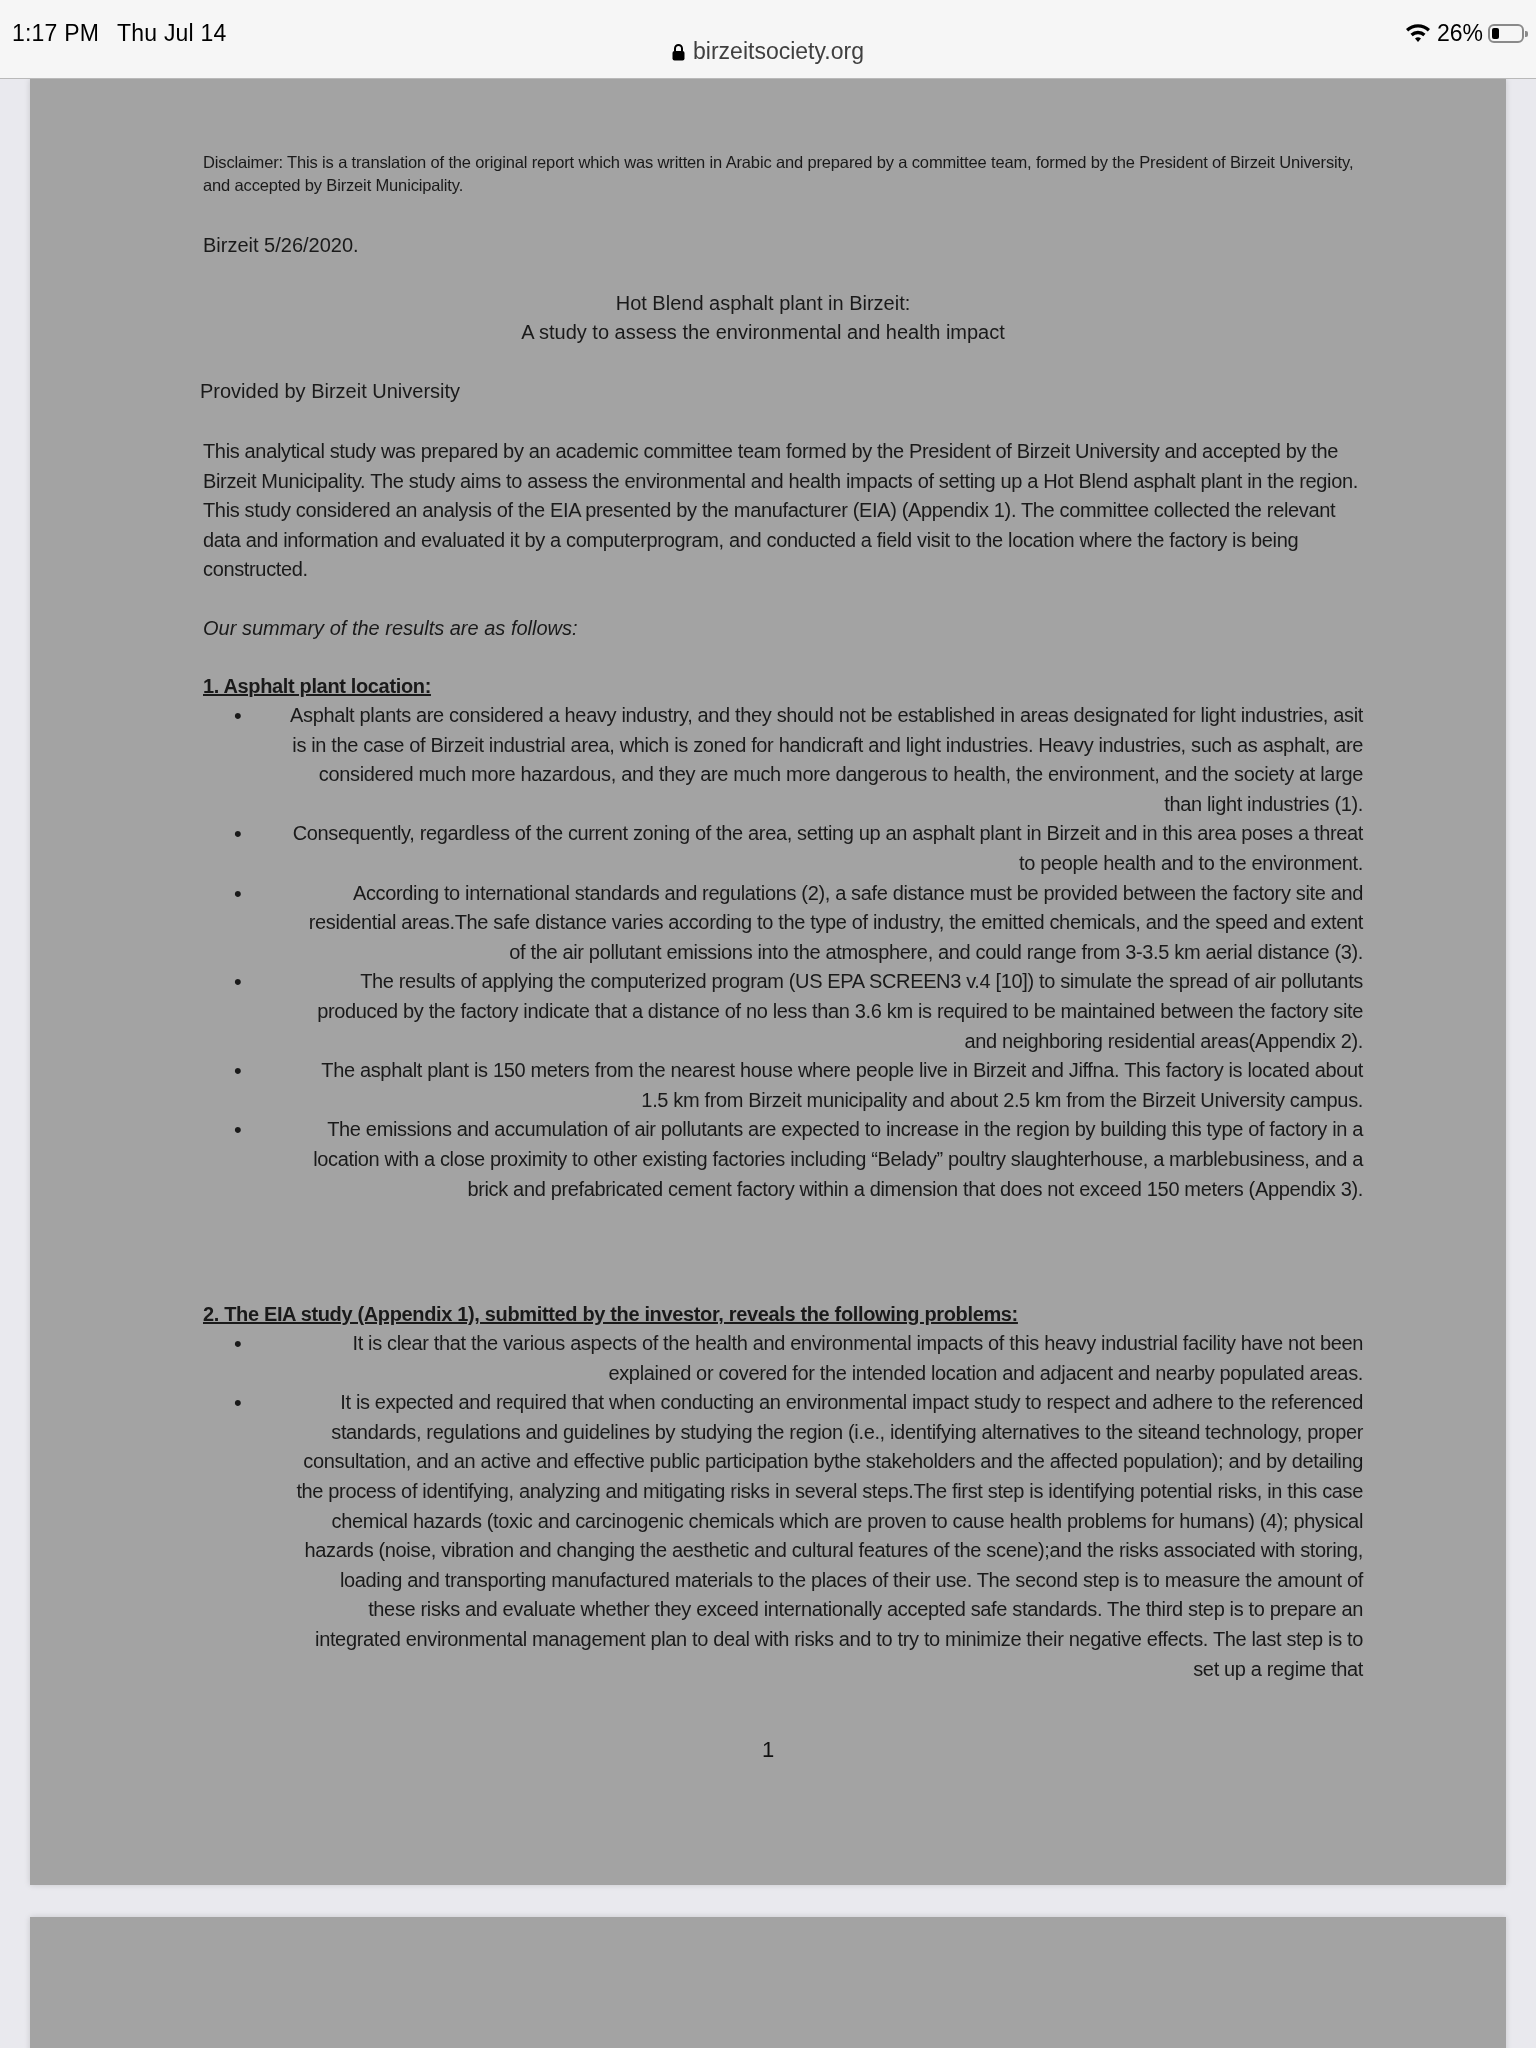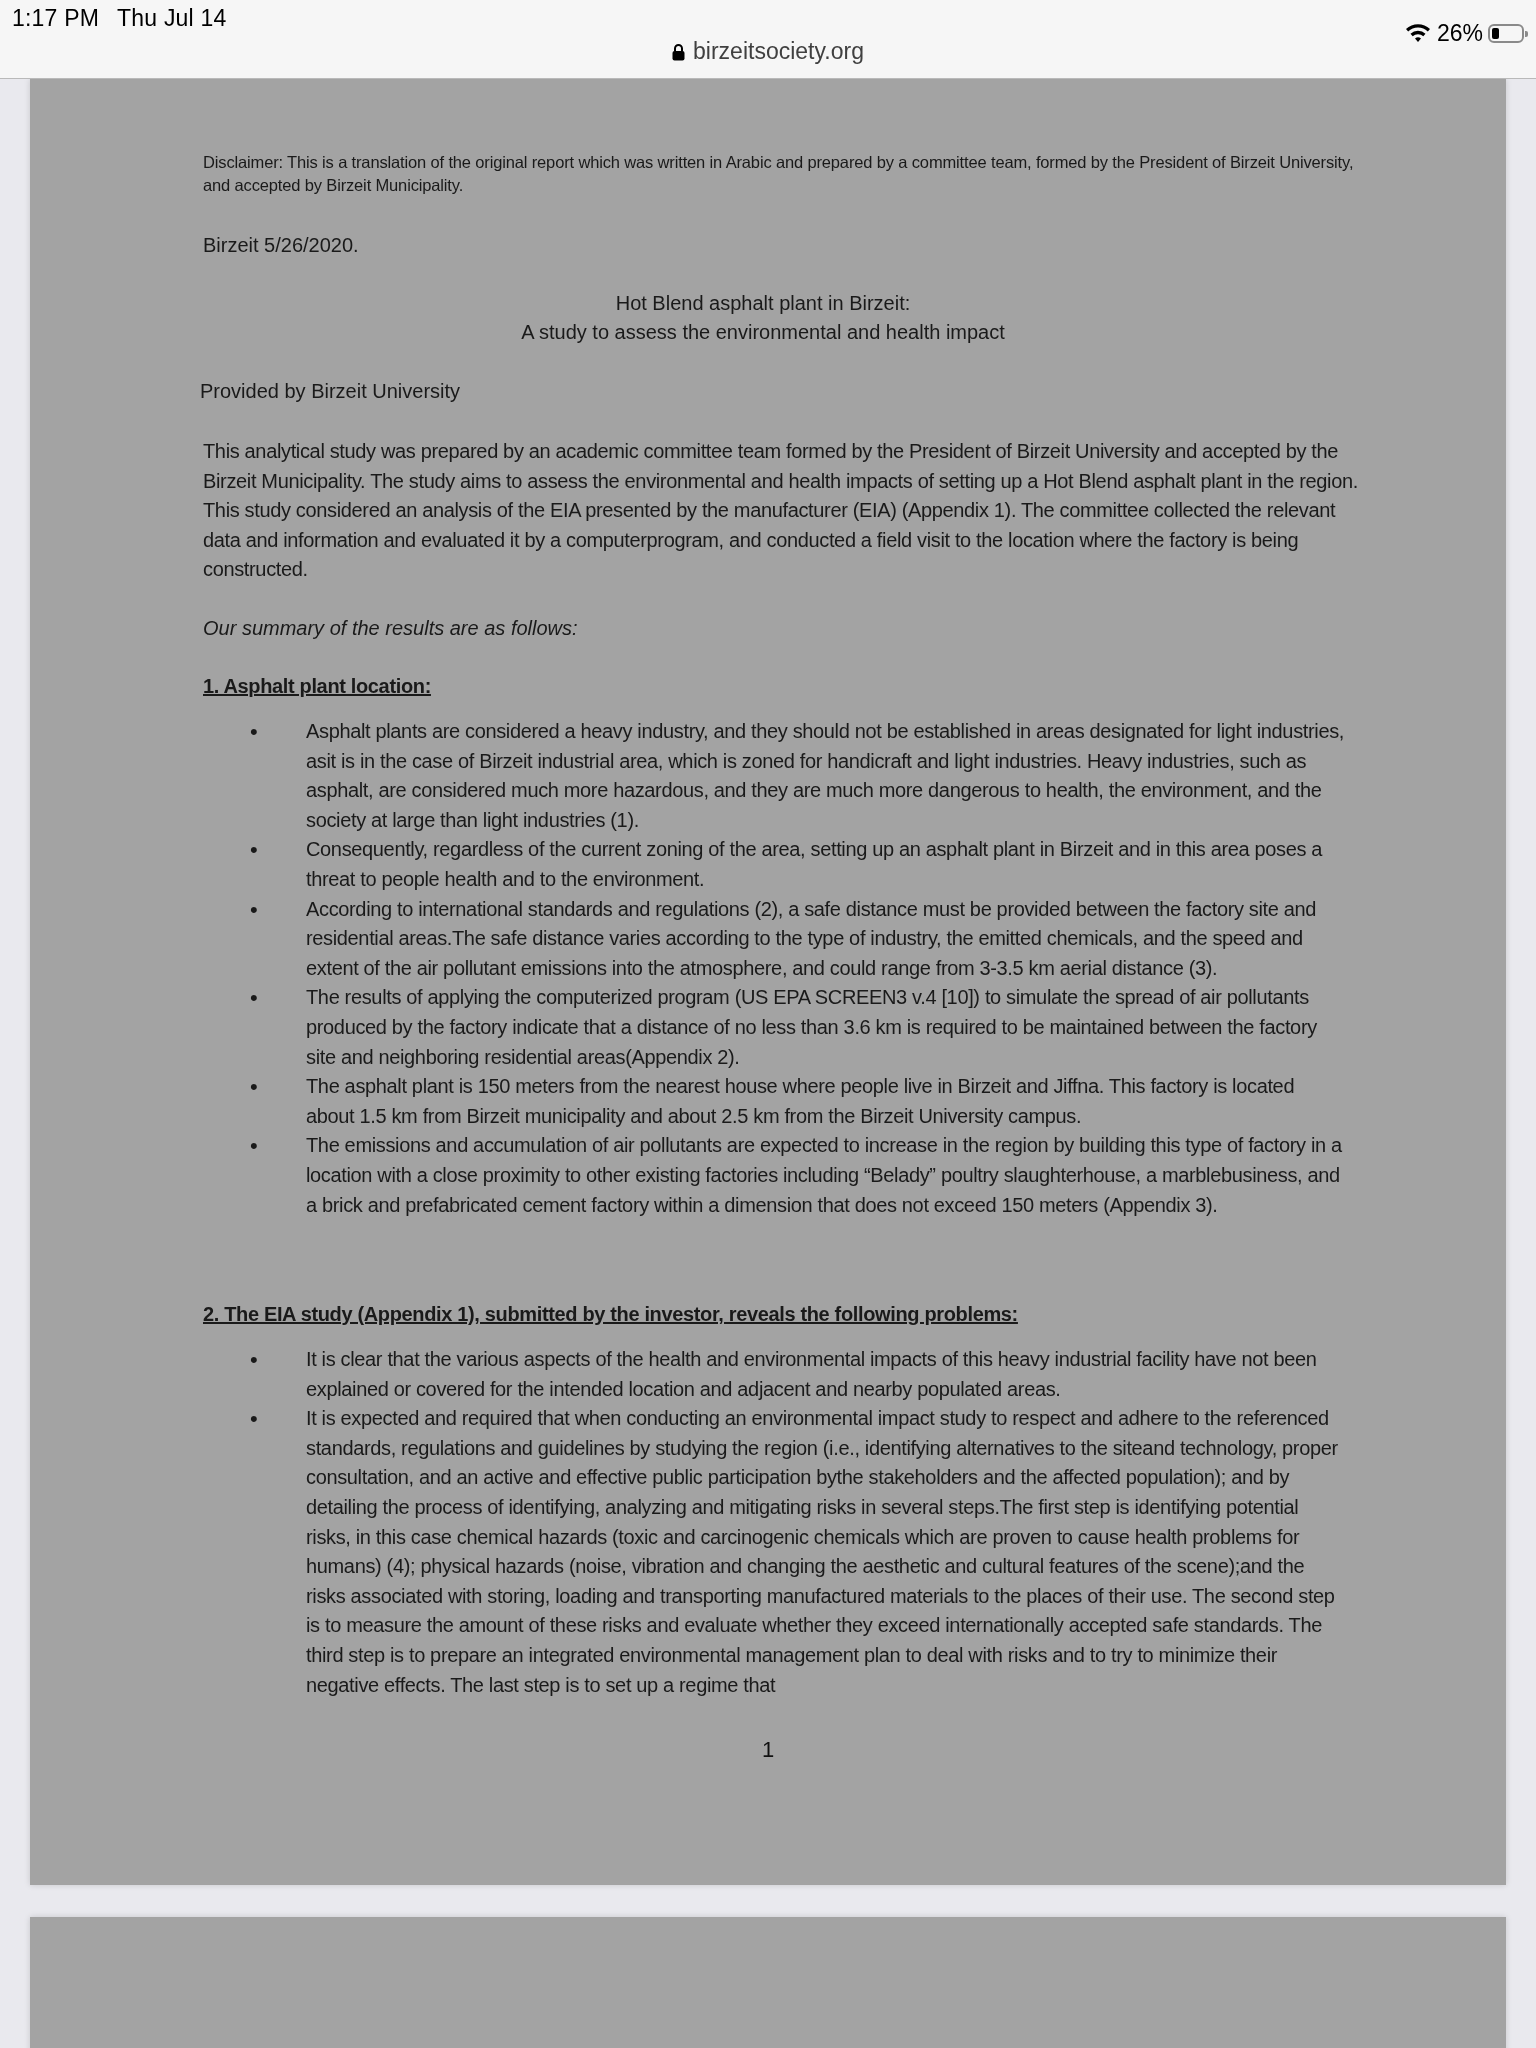--- a/index.html
+++ b/index.html
@@ -19,21 +19,21 @@
     position: absolute;
     left: 0; top: 0;
     width: 1536px;
     height: 78px;
     background: #f6f6f6;
     border-bottom: 1px solid #b9b9b9;
     z-index: 5;
   }
   .status-time {
     position: absolute;
-    left: 12px; top: 5px;
+    left: 12px; top: 20px;
     font-size: 23px;
     color: #000;
     letter-spacing: 0.2px;
   }
   .status-time span { margin-right: 18px; }
   .status-right {
     position: absolute;
     right: 12px; top: 20px;
     display: flex;
     align-items: center;
@@ -137,23 +137,24 @@
   .sec1 { top: 593px; }
   .sec2 { top: 1221px; }
   .section h2 {
     margin: 0;
     font-size: 20px;
     font-weight: bold;
     text-decoration: underline;
     line-height: 29px;
   }
   .section ul {
-    margin: 16px;
+    margin: 0;
     padding: 0 0 0 87px;
     list-style: none;
+    text-align: right;
   }
   .section li {
     position: relative;
   }
   .section li::before {
     content: "\2022";
     position: absolute;
     left: -56px;
     font-size: 22px;
   }

